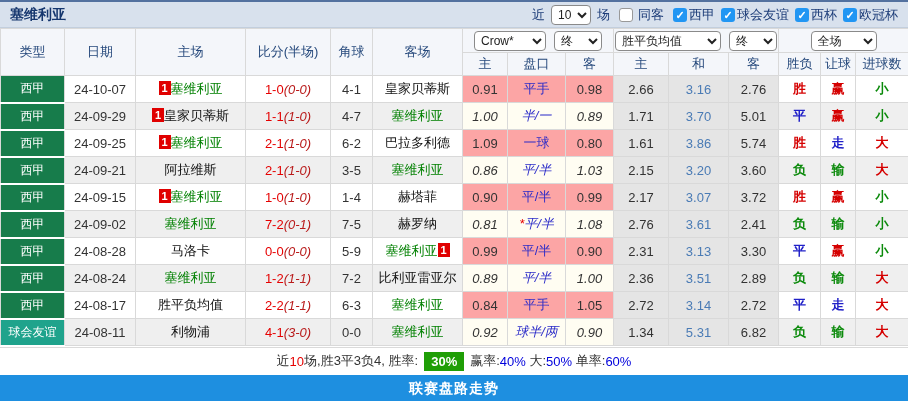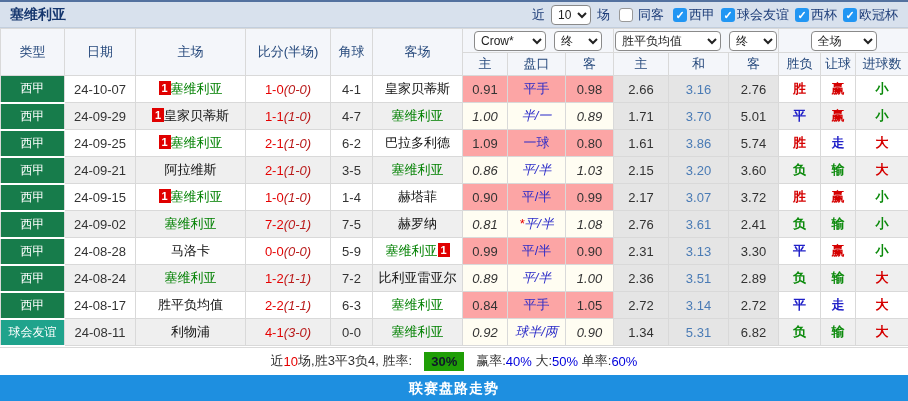--- a/index.html
+++ b/index.html
@@ -65,21 +65,21 @@
   .c-blue { color: #2020C8; }
   .c-green { color: #0B8A0B; }
   
   .sum {
     height: 28px; display: flex; align-items: center; justify-content: center;
     font-size: 13px; color: #333; background: #fff; border-top: 1px solid #DADADA;
     white-space: pre;
   }
   .sum .red { color: #E60000; }
   .sum .blue { color: #0000DC; }
-  .sum .wr { background: #1F9E06; color: #0f172a; font-weight: bold; padding: 2px 7px; margin: 0 12px; }
+  .sum .wr { background: #1F9E06; color: #ffffff; font-weight: bold; padding: 2px 7px; margin: 0 6px; }
   .footer {
     height: 28px; background: #1E8FE0; color: #fff; font-weight: bold;
     font-size: 14px; display: flex; align-items: center; justify-content: center;
     letter-spacing: 1px;
   }
 </style>
 </head>
 <body>
 
 <div class="topbar">

